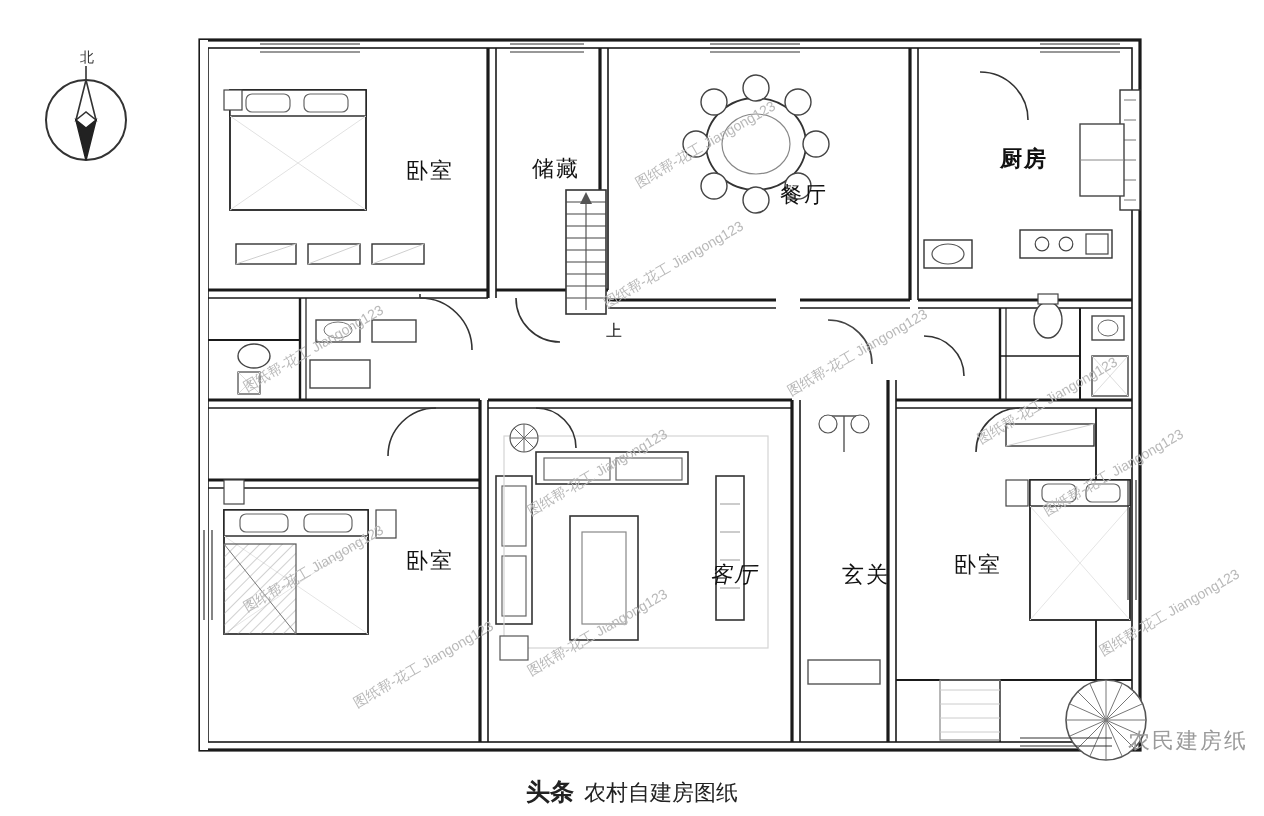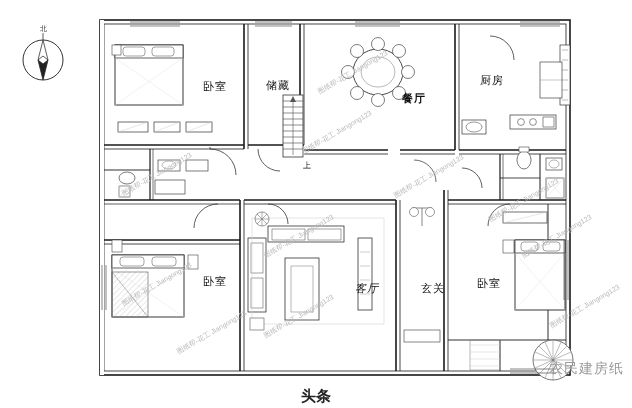--- a/index.html
+++ b/index.html
@@ -37,38 +37,38 @@
     color: #b9b9b9;
     white-space: nowrap;
     transform-origin: left top;
     transform: rotate(-30deg);
     pointer-events: none;
   }
   .brand {
     position: absolute;
     right: 8px;
     bottom: 30px;
-    font-size: 14px;
+    font-size: 11px;
     color: #9a9a9a;
     letter-spacing: 1px;
   }
   .footer {
     position: absolute;
     left: 0;
     bottom: 0;
     width: 632px;
     height: 24px;
     display: flex;
     align-items: center;
     justify-content: center;
     gap: 5px;
     background: #ffffff;
   }
   .footer .ft-logo {
-    font-size: 15px;
+    font-size: 12px;
     font-weight: bold;
     color: #222222;
   }
   .footer .ft-name {
     font-size: 11px;
     color: #222222;
   }
   .compass-label {
     position: absolute;
     font-size: 7px;
@@ -317,22 +317,22 @@
     <line x1="106" y1="265" x2="106" y2="310"></line>
     <line x1="510" y1="369" x2="556" y2="369"></line>
     <line x1="510" y1="373" x2="556" y2="373"></line>
     <line x1="564" y1="240" x2="564" y2="300"></line>
     <line x1="568" y1="240" x2="568" y2="300"></line>
   </g>
 </svg>
 
 <div class="room-label" style="left:203px; top:80px;">卧室</div>
 <div class="room-label" style="left:266px; top:79px;">储藏</div>
-<div class="room-label" style="left:402px; top:92px;font-weight:bold;">餐厅</div>
-<div class="room-label" style="left:480px; top:74px;">厨房</div>
+<div class="room-label" style="left:390px; top:92px;">餐厅</div>
+<div class="room-label" style="left:500px; top:74px;font-weight:bold;">厨房</div>
 <div class="room-label" style="left:203px; top:275px;">卧室</div>
 <div class="room-label" style="left:355px; top:282px;font-style:italic;">客厅</div>
 <div class="room-label" style="left:421px; top:282px;">玄关</div>
 <div class="room-label" style="left:477px; top:277px;">卧室</div>
 
 <div class="room-label" style="left:303px; top:160px; font-size:8px;">上</div>
 
 <div class="compass-label" style="left:40px; top:24px;">北</div>
 
 <div class="wm" style="left:120px; top:300px;">图纸帮-花工 Jiangong123</div>
@@ -344,13 +344,14 @@
 <div class="wm" style="left:316px; top:88px;">图纸帮-花工 Jiangong123</div>
 <div class="wm" style="left:392px; top:192px;">图纸帮-花工 Jiangong123</div>
 <div class="wm" style="left:487px; top:216px;">图纸帮-花工 Jiangong123</div>
 <div class="wm" style="left:520px; top:252px;">图纸帮-花工 Jiangong123</div>
 <div class="wm" style="left:548px; top:322px;">图纸帮-花工 Jiangong123</div>
 
 <div class="brand">农民建房纸</div>
 
 <div class="footer">
   <span class="ft-logo">头条</span>
+  <span class="ft-name">农村自建房图纸</span>
 </div>
 
 </body></html>

